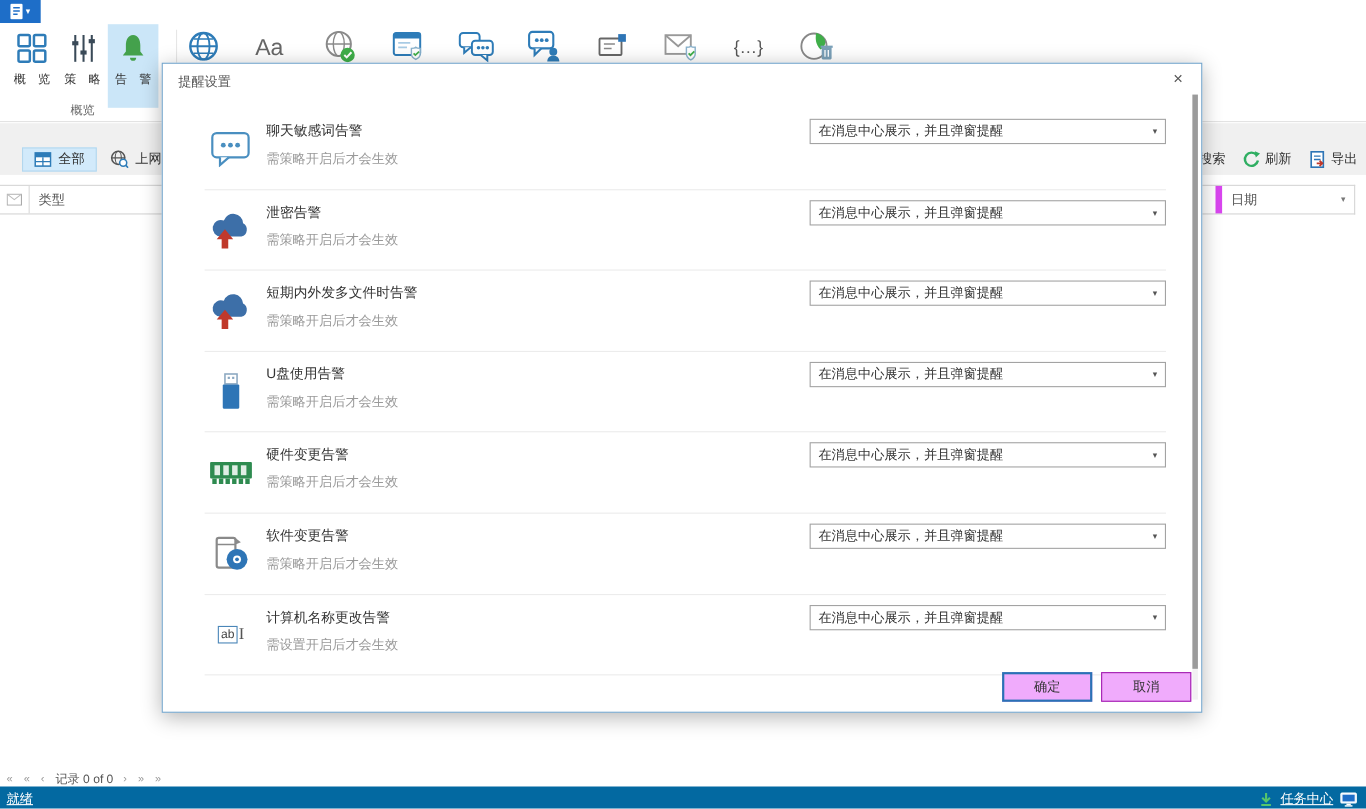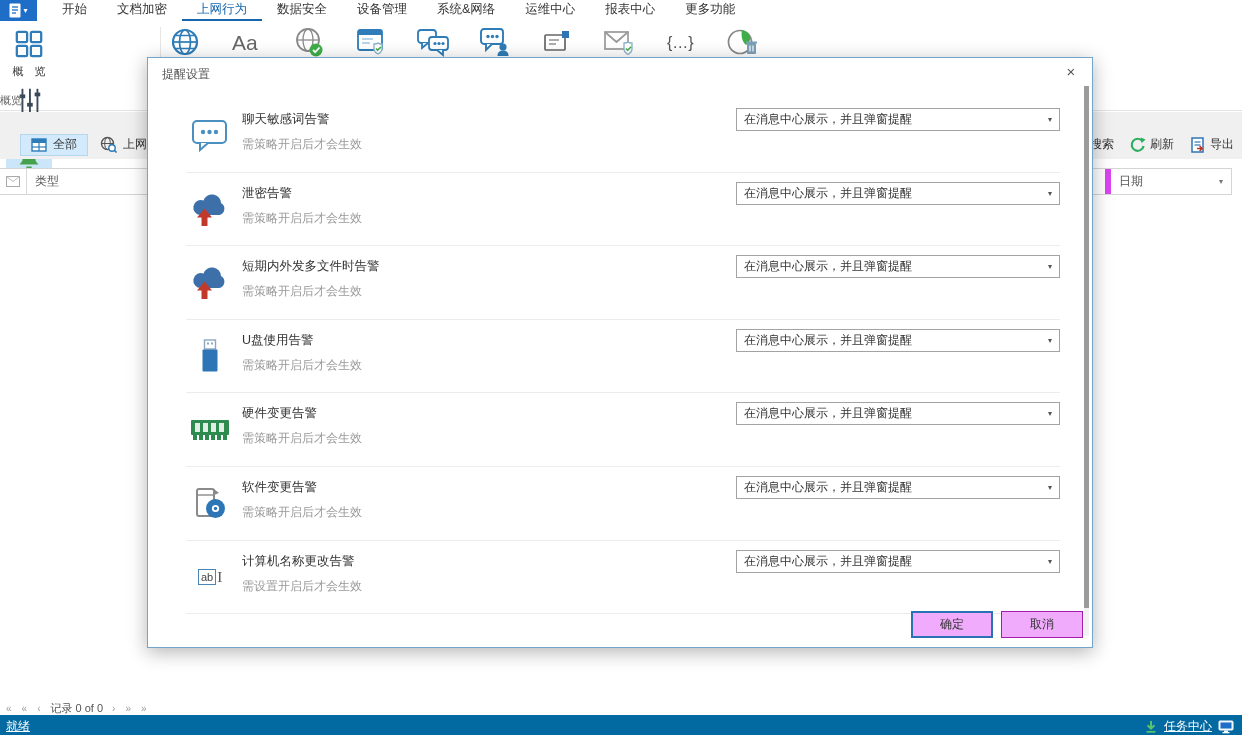--- a/index.html
+++ b/index.html
@@ -14,25 +14,25 @@
   
   .menubar { position:absolute; left:0; top:0; width:100%; height:21px; background:#fff; display:flex; align-items:stretch; }
   .app-btn { width:37px; height:21px; background:#1e6ec8; display:flex; align-items:center; justify-content:center; gap:2px; cursor:pointer; }
   .app-caret { color:#fff; font-size:8px; line-height:1; }
   .menu-items { display:flex; align-items:stretch; margin-left:10px; }
   .menu-item { padding:0 15px; font-size:12.5px; line-height:19px; color:#333; cursor:pointer; border-bottom:2px solid transparent; }
   .menu-item.active { color:#1766ad; border-bottom-color:#1766ad; }
 
   
   .ribbon { position:absolute; left:0; top:21px; width:100%; height:90px; background:#fff; border-bottom:1px solid #e3e3e3; }
-  .big-btns { position:absolute; left:6px; top:1px; display:flex; height:76px;flex-direction:column; }
+  .big-btns { position:absolute; left:6px; top:1px; display:flex; height:76px; }
   .big-btn { width:46px; display:flex; flex-direction:column; align-items:center; padding-top:7px; cursor:pointer; }
   .big-btn.active { background:#cbe6f8; }
   .big-btn .lbl { margin-top:5px; font-size:11px; color:#333; letter-spacing:4px; white-space:nowrap; margin-left:4px; }
-  .group-lbl { position:absolute; left:0; bottom:2px; width:150px; font-size:11px; color:#666; }
+  .group-lbl { position:absolute; left:0; bottom:2px; width:150px; text-align:center; font-size:11px; color:#666; }
   .ribbon-sep { position:absolute; left:160px; top:6px; height:72px; width:1px; background:#e6e6e6; }
   .icon-strip { position:absolute; left:167px; top:3px; display:flex; gap:26px; }
   .strip-icon { width:36px; height:36px; display:flex; align-items:center; justify-content:center; cursor:pointer; }
 
   
   .gray-band { position:absolute; left:0; top:112px; width:100%; height:47px; background:#f0f0f0; }
   .toolbar { position:absolute; left:0; top:131px; width:100%; height:27px; display:flex; align-items:center; }
   .tabs { display:flex; gap:2px; margin-left:20px; }
   .tab { height:22px; display:flex; align-items:center; gap:6px; padding:0 10px; font-size:12px; color:#333; cursor:pointer; }
   .tab.active { background:#d2eafb; border:1px solid #b3d7ee; }
@@ -84,31 +84,20 @@
   <div class="app-btn">
     <span>
       <svg width="12" height="15" viewBox="0 0 12 15">
           <rect x="0.5" y="0.5" width="11" height="14" rx="1" fill="#fff"></rect>
           <line x1="3" y1="4" x2="9" y2="4" stroke="#1e6ec8" stroke-width="1.3"></line>
           <line x1="3" y1="7" x2="9" y2="7" stroke="#1e6ec8" stroke-width="1.3"></line>
           <line x1="3" y1="10" x2="7" y2="10" stroke="#1e6ec8" stroke-width="1.3"></line>
         </svg>
     </span>
     <span class="app-caret">▾</span>
-  </div>
-  <div class="menu-items">
-    <div class="menu-item">开始</div>
-    <div class="menu-item">文档加密</div>
-    <div class="menu-item active">上网行为</div>
-    <div class="menu-item">数据安全</div>
-    <div class="menu-item">设备管理</div>
-    <div class="menu-item">系统&amp;网络</div>
-    <div class="menu-item">运维中心</div>
-    <div class="menu-item">报表中心</div>
-    <div class="menu-item">更多功能</div>
   </div>
 </div>
 
 <div class="ribbon">
   <div class="big-btns">
     <div class="big-btn">
       <span>
         <svg width="30" height="30" viewBox="0 0 32 32">
             <rect x="3" y="3" width="11" height="11" rx="1.5" fill="none" stroke="#2e7cb8" stroke-width="2.4"></rect>
             <rect x="18" y="3" width="11" height="11" rx="1.5" fill="none" stroke="#2e7cb8" stroke-width="2.4"></rect>

